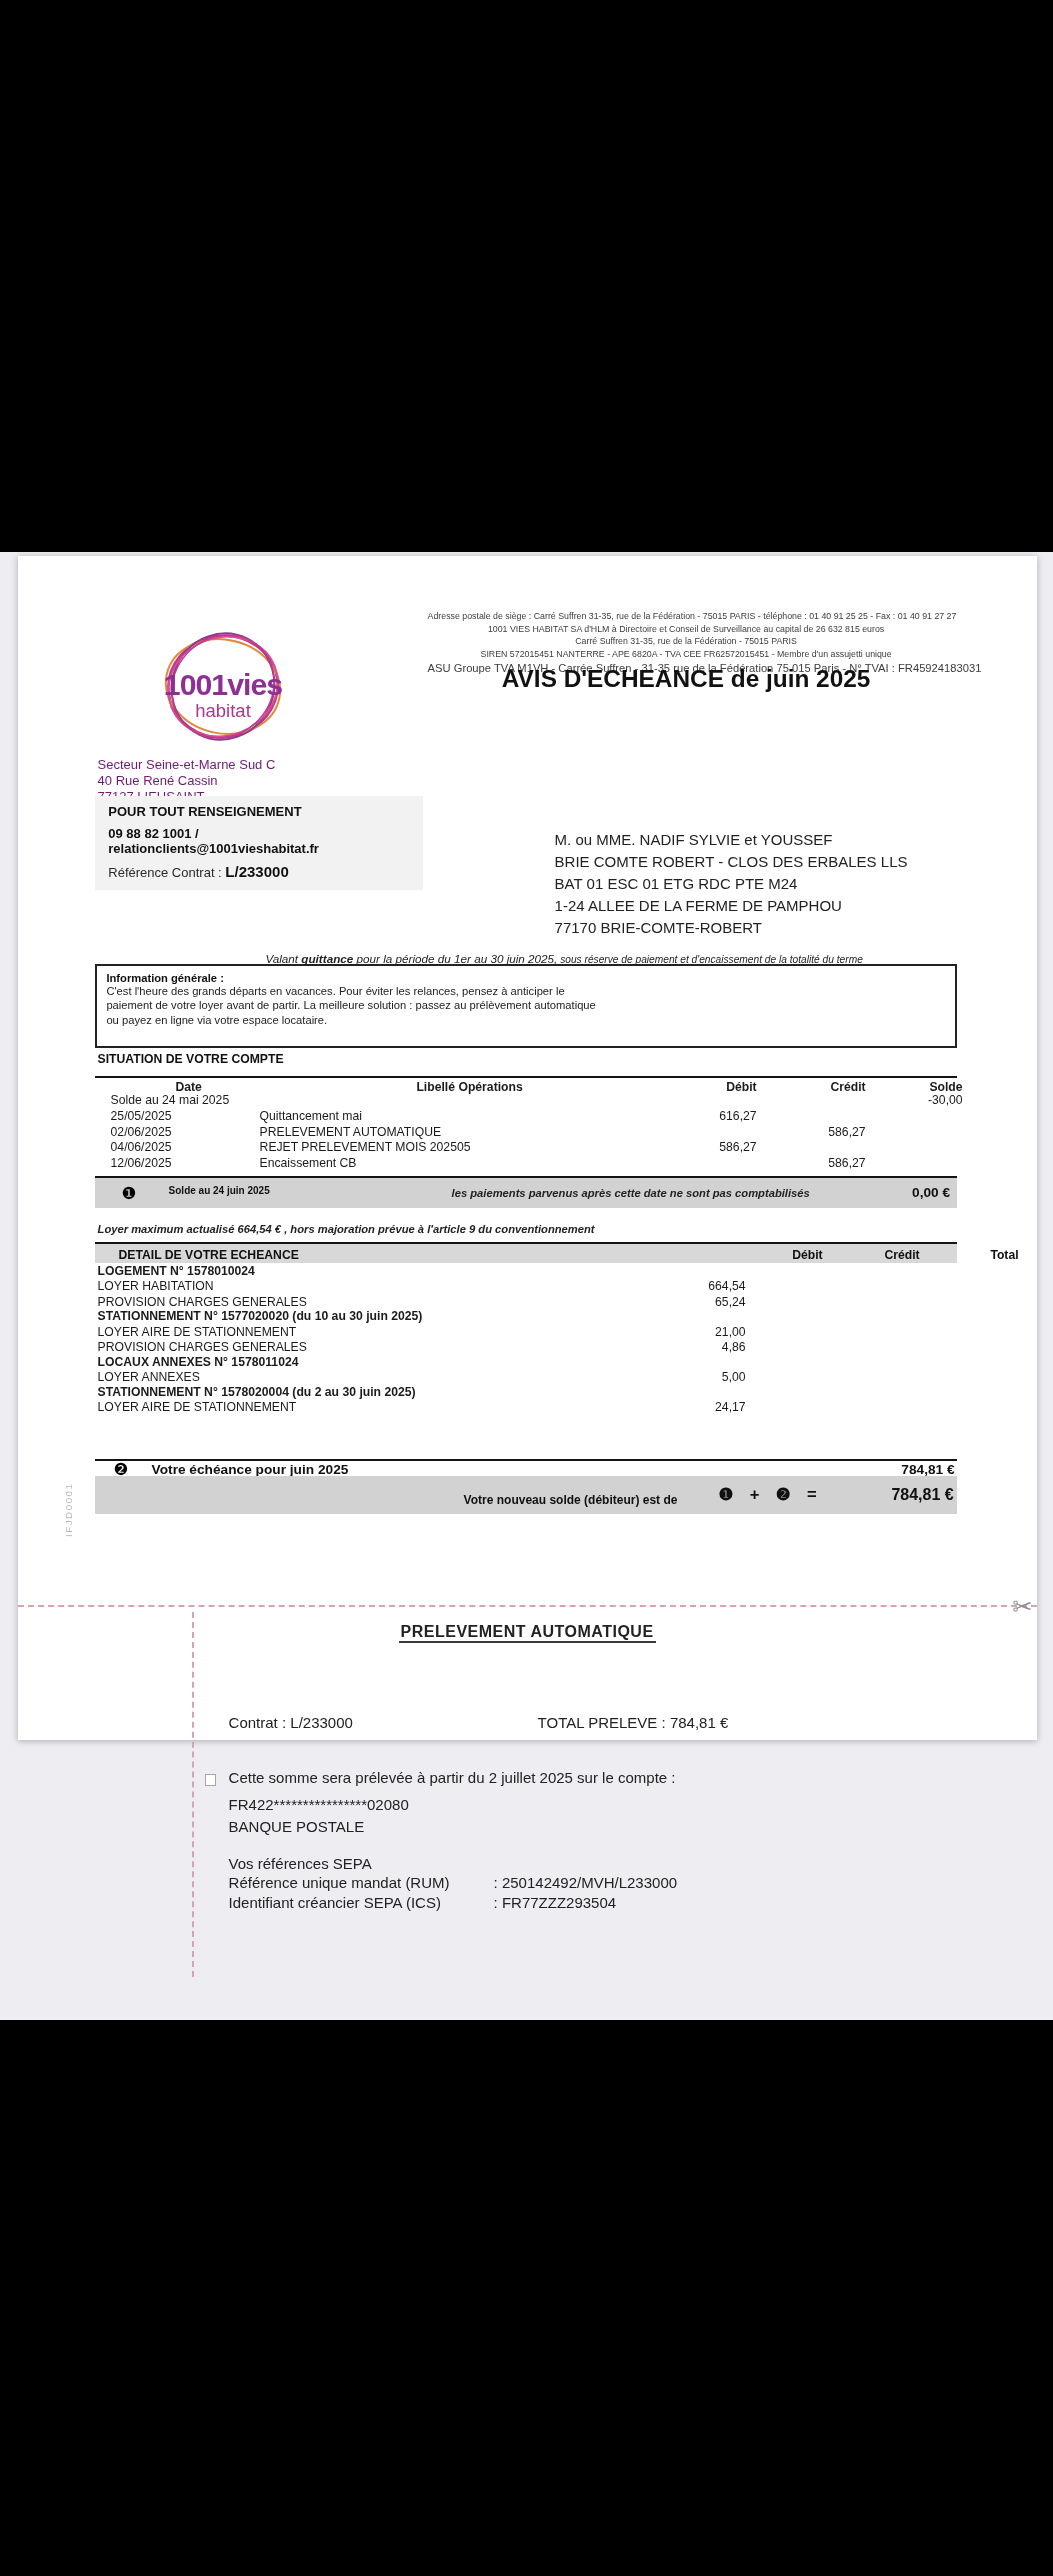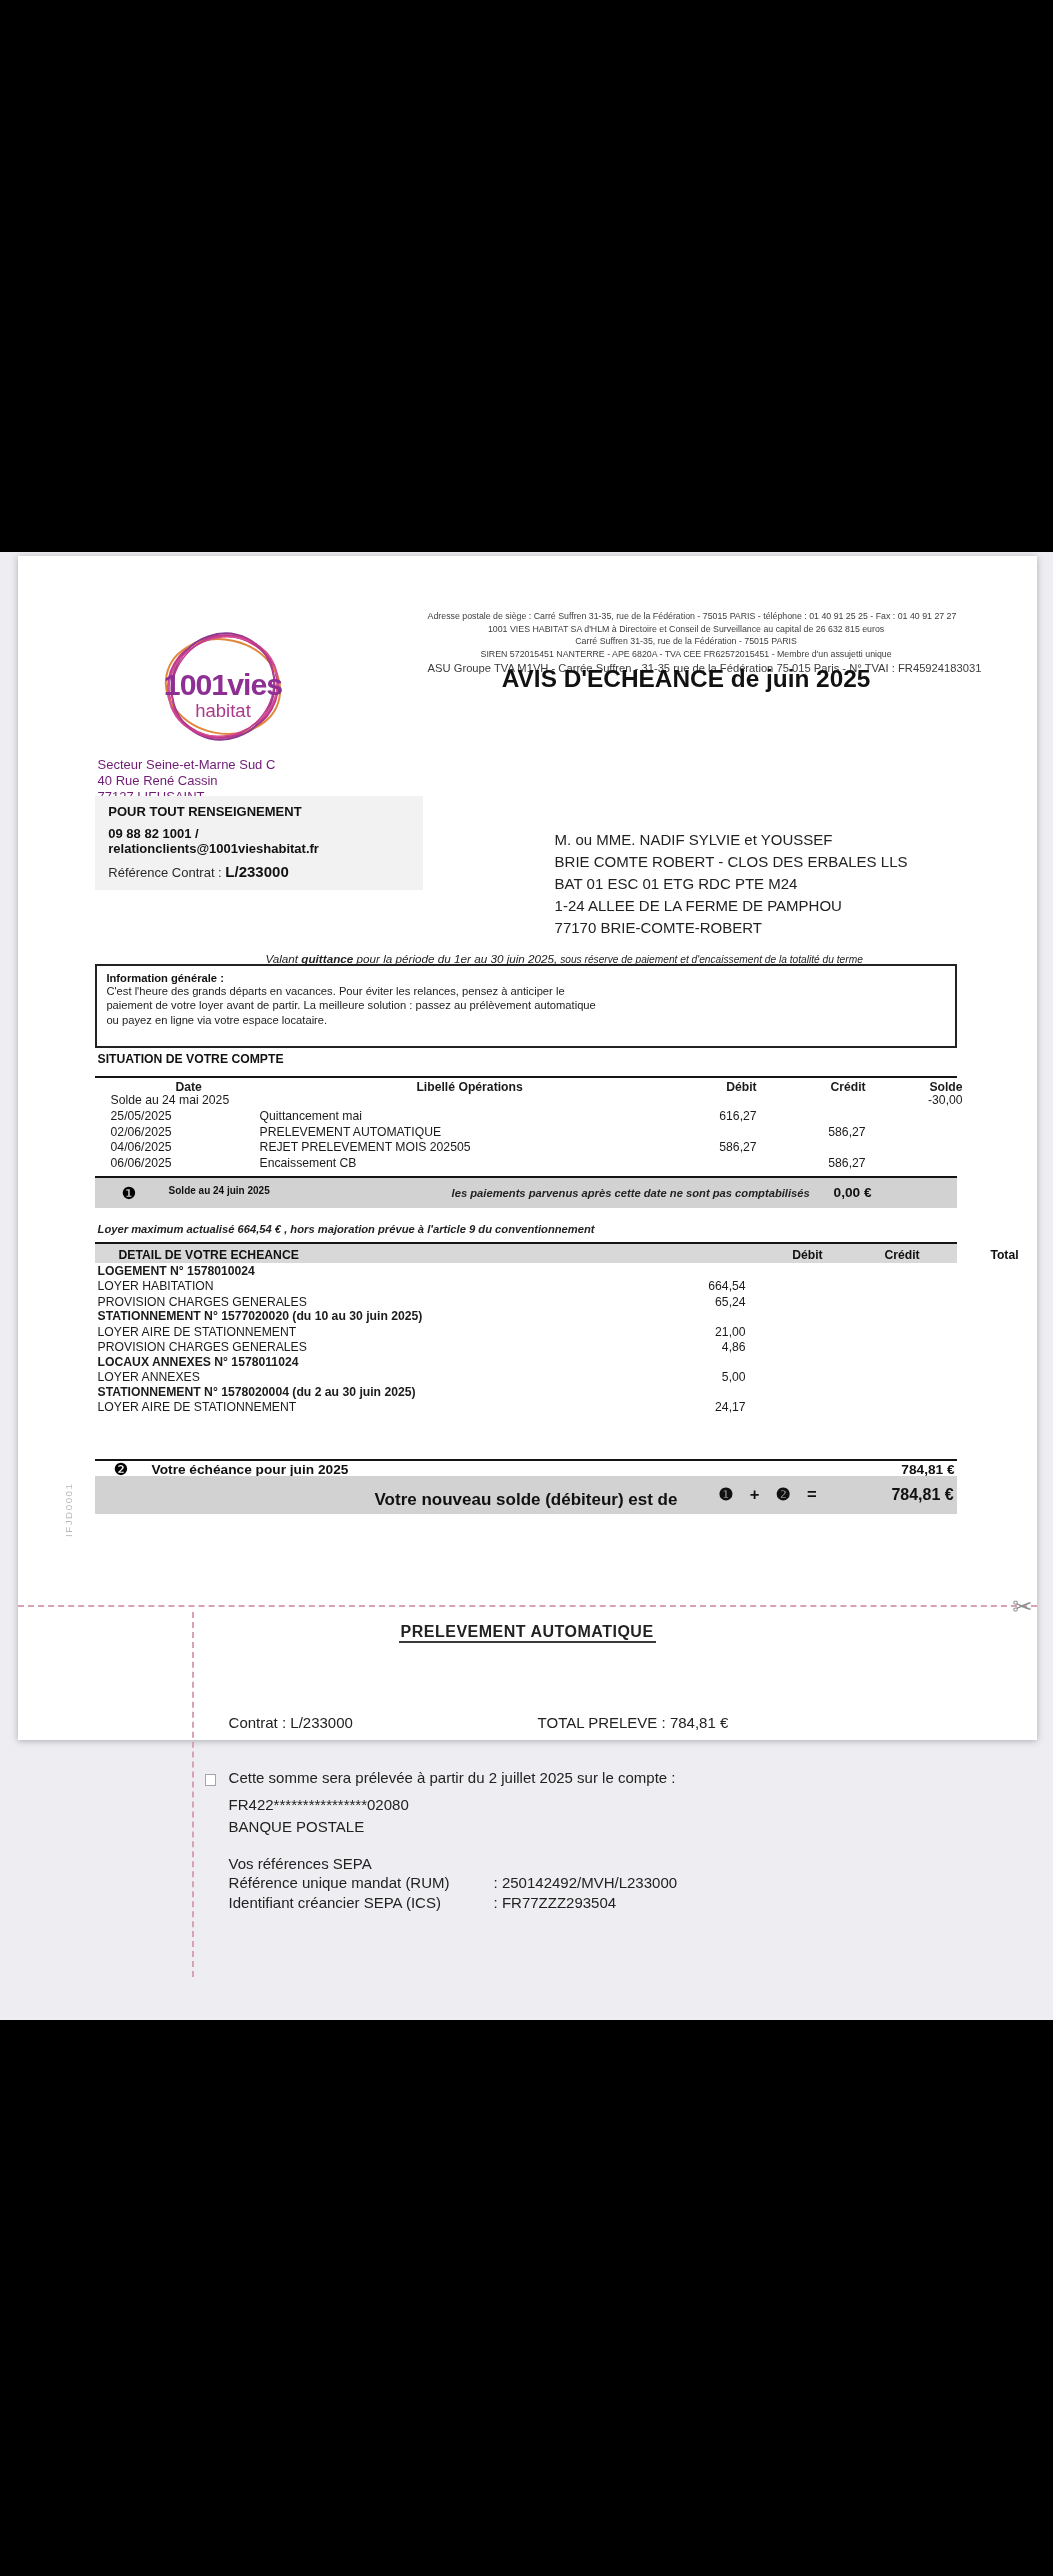--- a/index.html
+++ b/index.html
@@ -45,39 +45,39 @@
   .c-date{left:82px;width:195px;}
   .c-lib{left:231px;width:390px;}
   .c-deb{left:546px;width:182px;text-align:right;}
   .c-cre{left:742px;width:95px;text-align:right;}
   .c-sol{left:839px;width:95px;text-align:right;}
   .hb{font-weight:bold;}
   .band1{position:absolute;left:77px;top:620px;width:862px;height:32px;background:#d2d2d2;border-top:2px solid #141414;box-sizing:border-box;}
   .band1 .num{position:absolute;left:27px;top:5.9px;font-size:16.6px;color:#000;}
   .band1 .lbl{position:absolute;left:74px;top:6.8px;font-size:10px;font-weight:bold;color:#111;}
   .band1 .note{position:absolute;left:357px;top:8.8px;font-size:11.2px;font-style:italic;font-weight:bold;color:#222;}
-  .band1 .val{position:absolute;left:739px;top:6.8px;width:195px;text-align:left;font-size:13.7px;font-weight:bold;color:#111;}
+  .band1 .val{position:absolute;left:739px;top:6.8px;width:195px;text-align:center;font-size:13.7px;font-weight:bold;color:#111;}
   .loyer-note{position:absolute;left:80px;top:667px;font-size:11.2px;font-weight:bold;font-style:italic;color:#222;}
   
   .det-band{position:absolute;left:77px;top:686px;width:862px;height:21.5px;background:#d8d8d8;border-top:2px solid #141414;box-sizing:border-box;font-size:12.2px;font-weight:bold;color:#111;}
   .det-band span{position:absolute;top:3.9px;white-space:nowrap;}
   .det-title{left:2.9px;margin-left:21px;}
   .d-deb{left:546px;width:182px;text-align:right;}
   .d-cre{left:730px;width:95px;text-align:right;}
   .d-tot{left:829px;width:95px;text-align:right;}
   .drow{position:absolute;left:0;width:1019px;height:14.6px;font-size:12.2px;color:#1b1b1b;}
   .drow span{position:absolute;top:0;white-space:nowrap;}
   .d-lbl{left:80px;width:459px;}
   
   .ech-row{position:absolute;left:0;top:906px;width:1019px;height:14.6px;}
   .ech-row .num{position:absolute;left:96px;top:-2px;font-size:16.6px;color:#000;}
   .ech-row .lbl{position:absolute;left:134px;top:0;font-size:13.7px;font-weight:bold;color:#111;}
   .ech-row .val{position:absolute;left:742px;top:0;width:195px;text-align:right;font-size:13.7px;font-weight:bold;color:#111;}
   .band2{position:absolute;left:77px;top:920px;width:862px;height:38px;background:#d2d2d2;display:flex;align-items:center;justify-content:flex-end;gap:41px;padding-right:2.9px;box-sizing:border-box;}
-  .band2 .lbl{font-size:17px;font-weight:bold;color:#111;margin-top:11px;}
+  .band2 .lbl{font-size:12px;font-weight:bold;color:#111;margin-top:11px;}
   .band2 .sym{font-size:16.6px;font-weight:bold;color:#111;letter-spacing:5.9px;}
   .band2 .val{font-size:16px;font-weight:bold;color:#111;min-width:90px;text-align:right;}
   .side-code{position:absolute;left:45px;top:981px;font-size:9.8px;color:#b8b8bc;letter-spacing:1.5px;transform:rotate(-90deg);transform-origin:left top;}
   
   .cutline{position:absolute;left:0;top:1049px;width:1019px;border-top:2.9px dashed #d9a2b1;}
   .scissors{position:absolute;right:3.9px;top:-14.6px;font-size:24.4px;color:#8f8f93;}
   .vcut{position:absolute;left:174px;top:1056px;height:365px;border-left:2px dashed #d9a2b1;}
   .slip-title{position:absolute;left:0;top:1067px;width:1019px;text-align:center;}
   .slip-title span{font-size:16px;font-weight:600;letter-spacing:0.5px;color:#222;border-bottom:2px solid #3a3a3a;padding:0 2px 1px 2px;}
   .slip-line{position:absolute;font-size:15px;color:#222;white-space:nowrap;}
@@ -179,21 +179,21 @@
       <span class="c-sol"></span>
     </div>
     <div class="trow" style="top:584px">
       <span class="c-date">04/06/2025</span>
       <span class="c-lib">REJET PRELEVEMENT MOIS 202505</span>
       <span class="c-deb">586,27</span>
       <span class="c-cre"></span>
       <span class="c-sol"></span>
     </div>
     <div class="trow" style="top:600px">
-      <span class="c-date">06/06/2025</span>
+      <span class="c-date">12/06/2025</span>
       <span class="c-lib">Encaissement CB</span>
       <span class="c-deb"></span>
       <span class="c-cre">586,27</span>
       <span class="c-sol"></span>
     </div>
 
     <div class="band1">
       <span class="num">❶</span>
       <span class="lbl">Solde au 24 juin 2025</span>
       <span class="note">les paiements parvenus après cette date ne sont pas comptabilisés</span>

